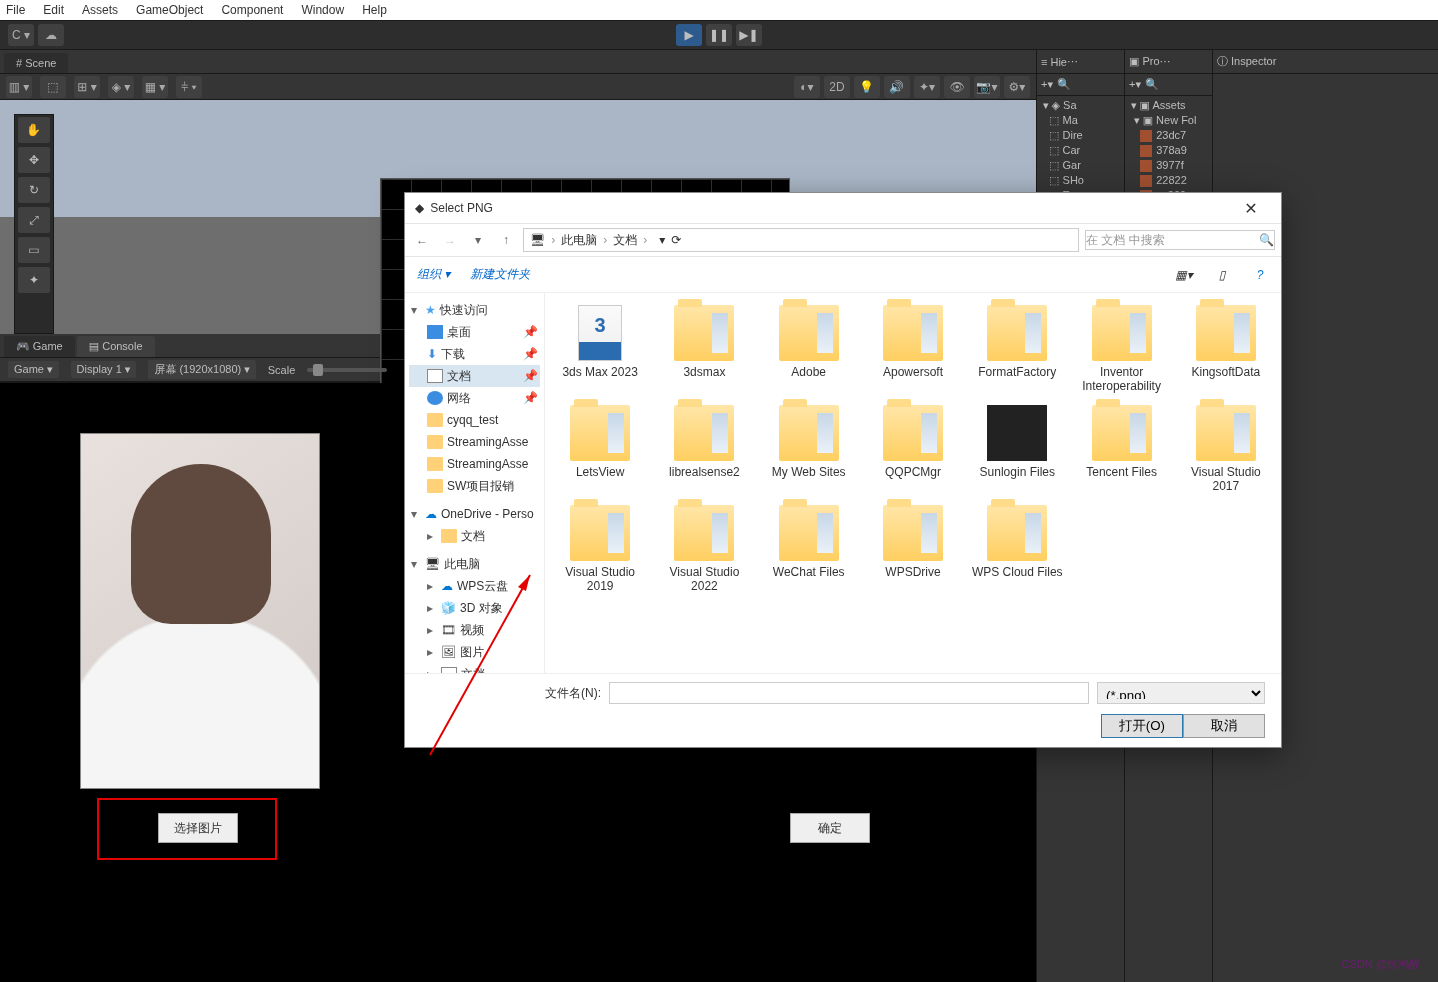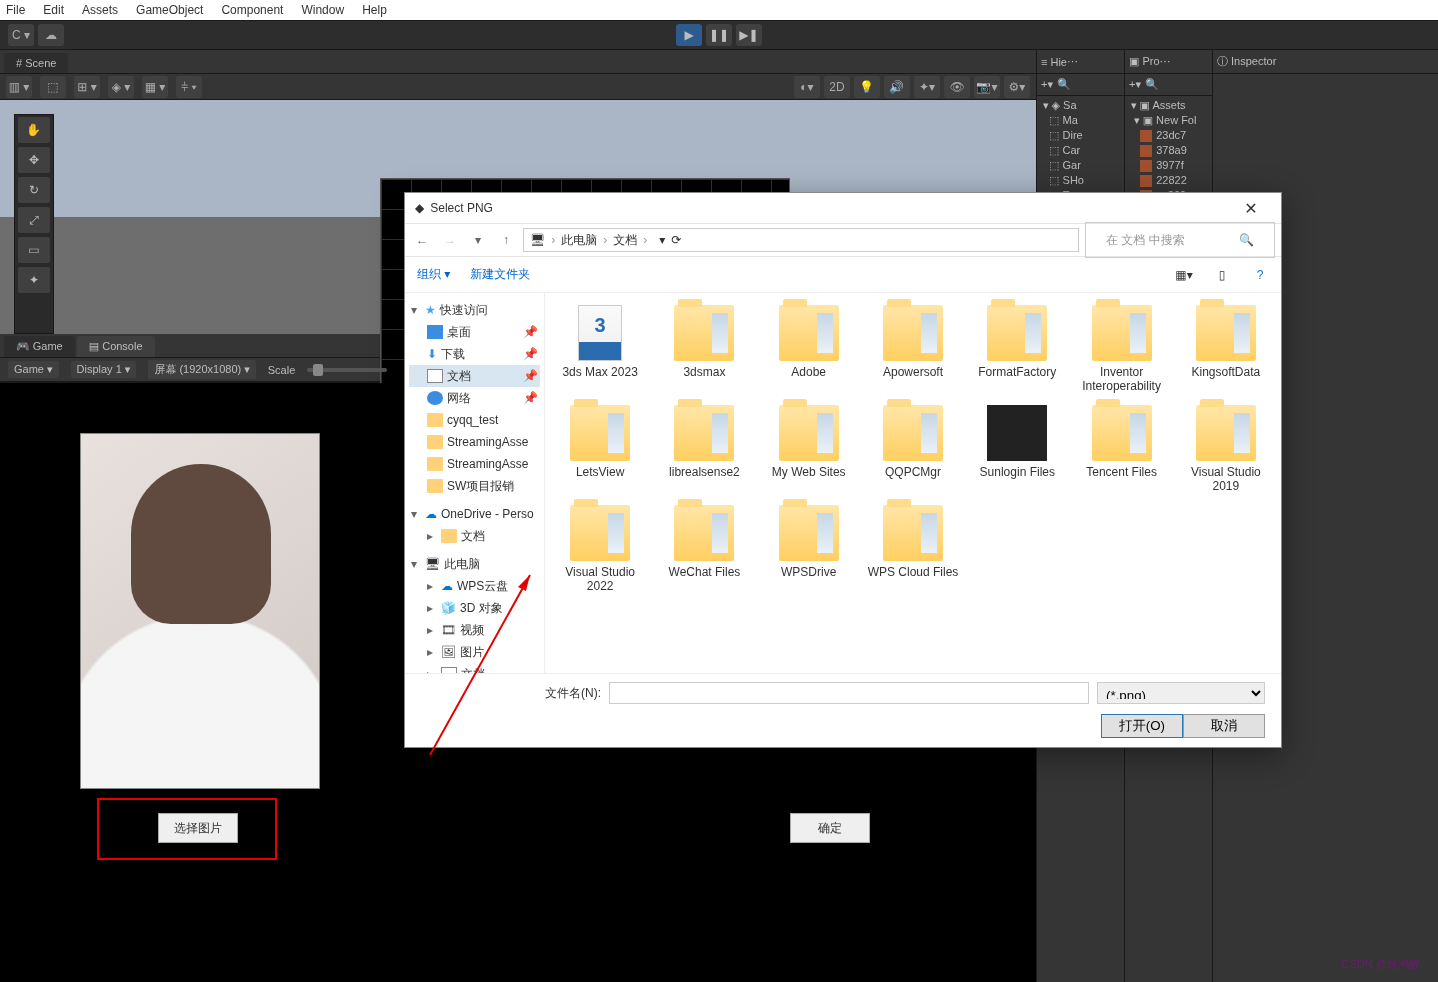--- a/index.html
+++ b/index.html
@@ -53,22 +53,22 @@
 
 
 .dialog { position:absolute; left:404px; top:192px; width:878px; height:556px; background:#fff; border:1px solid #888; box-shadow:0 8px 30px rgba(0,0,0,.4); color:#333; }
 .dlg-title { height:30px; display:flex; align-items:center; padding:0 10px; gap:6px; font-size:12px;}
 .dlg-title .spacer{flex:1;}
 .dlg-close { width:40px; height:26px; display:flex; align-items:center; justify-content:center; font-size:16px;}
 .dlg-nav { height:34px; border-top:1px solid #e5e5e5; border-bottom:1px solid #e5e5e5; display:flex; align-items:center; padding:0 6px; gap:6px;}
 .nav-arrow { width:22px; text-align:center; color:#666; }
 .crumb-box { flex:1; height:24px; border:1px solid #ccc; display:flex; align-items:center; padding:0 6px; gap:6px; font-size:12px;}
 .crumb-box .sep{color:#999;}
-.search-box { width:190px; height:36px; border:1px solid #ccc; display:flex; align-items:center; padding:0 20px; font-size:12px; color:#999;}
-.dlg-tool { height:36px; display:flex; align-items:center; padding:0 12px; gap:20px; border-bottom:1px solid #eee;}
+.search-box { width:190px; height:20px; border:1px solid #ccc; display:flex; align-items:center; padding:0 0; font-size:12px; color:#999;}
+.dlg-tool { height:36px; display:flex; align-items:center; padding:0 12px; gap:20px; border-bottom:1px solid #eee;font-style:italic;}
 .dlg-tool .link { color:#0066cc;}
 .dlg-tool .spacer{flex:1;}
 .view-icon{width:18px;height:18px;display:flex;align-items:center;justify-content:center;}
 
 .dlg-body { display:flex; height:380px;}
 .nav-tree { width:140px; border-right:1px solid #eee; padding:6px 4px; font-size:12px; overflow:hidden;}
 .nav-tree .grp { margin-bottom:6px;}
 .nav-tree .caret { color:#666; width:10px; display:inline-block;}
 .nav-item { display:flex; align-items:center; height:22px; padding:0 2px; gap:4px; white-space:nowrap;}
 .nav-item.indent1{padding-left:18px;}
@@ -417,20 +417,24 @@
           <div class="file-item">
             <div class="dark-file"></div>
             <div>Sunlogin Files</div>
           </div>
           <div class="file-item">
             <div class="folder-icon"></div>
             <div>Tencent Files</div>
           </div>
           <div class="file-item">
             <div class="folder-icon"></div>
+            <div>Visual Studio 2017</div>
+          </div>
+          <div class="file-item">
+            <div class="folder-icon"></div>
             <div>Visual Studio 2019</div>
           </div>
           <div class="file-item">
             <div class="folder-icon"></div>
             <div>Visual Studio 2022</div>
           </div>
           <div class="file-item">
             <div class="folder-icon"></div>
             <div>WeChat Files</div>
           </div>

